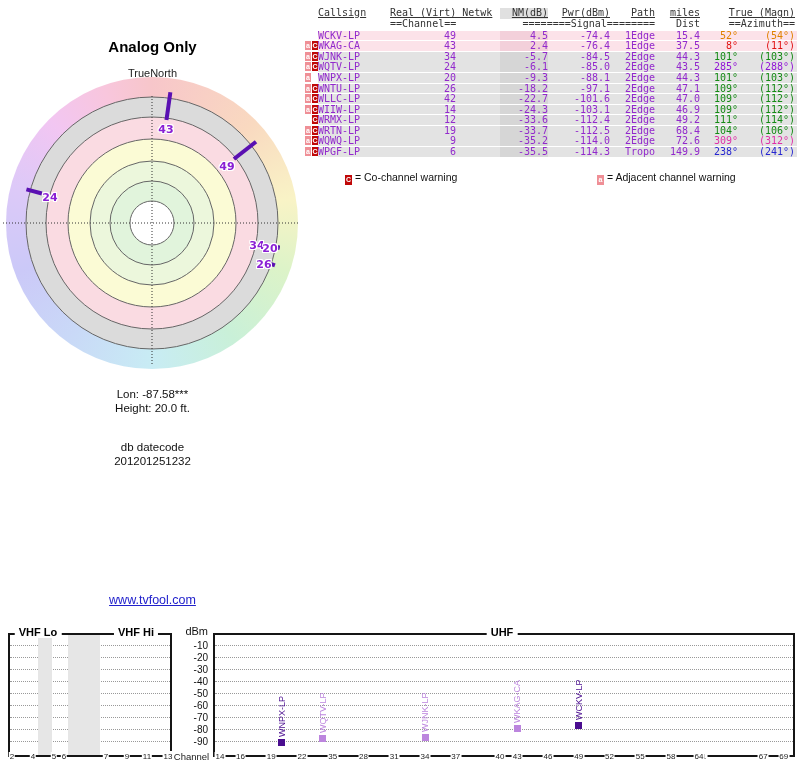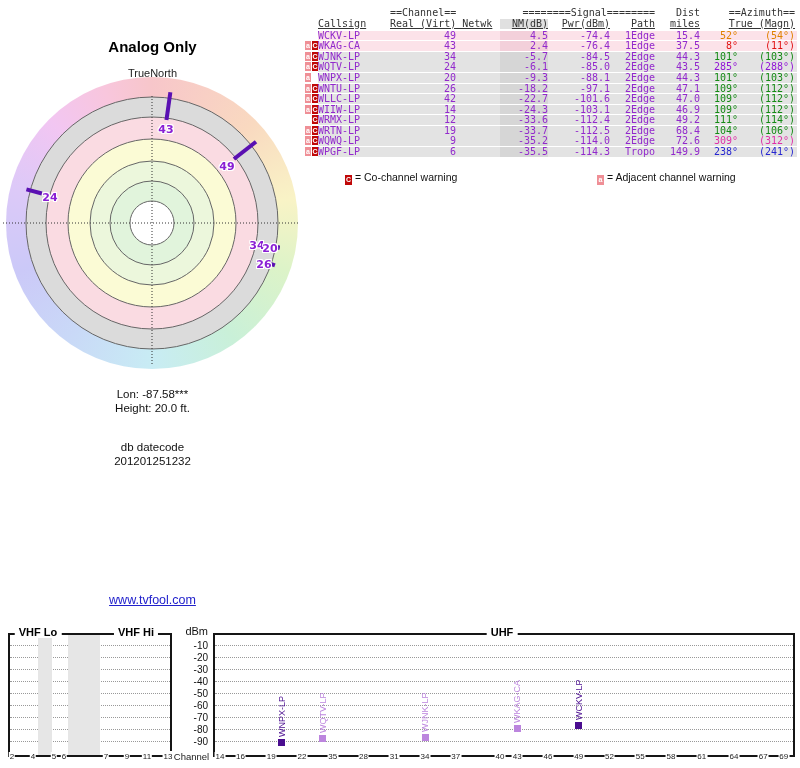--- a/index.html
+++ b/index.html
@@ -134,34 +134,34 @@
     <div class="sc-line">201201251232</div>
   </div>
 </div>
 
 <div id="link-wrap">
   <a href="#">www.tvfool.com</a>
 </div>
 
 <div id="sigtable">
   <div class="hrow">
-    <span class="cell h-call"></span>
-    <span class="cell h-rv">==Channel==</span>
-    <span class="cell h-sig" style="background:none;">========Signal========</span>
-    <span class="cell h-mi">Dist</span>
-    <span class="cell h-tm">==Azimuth==</span>
-  </div>
-  <div class="hrow">
     <span class="cell h-call"><span class="u" style="padding-left:13px;">Callsign</span></span>
     <span class="cell h-rv"><span class="u">Real (Virt) Netwk</span></span>
     <span class="cell h-nm"><span class="u">NM(dB)</span></span>
     <span class="cell h-pwr"><span class="u">Pwr(dBm)</span></span>
     <span class="cell h-path"><span class="u">Path</span></span>
     <span class="cell h-mi"><span class="u">miles</span></span>
     <span class="cell h-tm"><span class="u">True (Magn)</span></span>
+  </div>
+  <div class="hrow">
+    <span class="cell h-call"></span>
+    <span class="cell h-rv">==Channel==</span>
+    <span class="cell h-sig" style="background:none;">========Signal========</span>
+    <span class="cell h-mi">Dist</span>
+    <span class="cell h-tm">==Azimuth==</span>
   </div>
   <div id="table-rows" style="margin-top:1.5px;">
       <div class="trow pink"><span class="c-badge"><span class="b"></span><span class="b"></span></span><span class="cell c-call">WCKV-LP</span><span class="cell c-real">49</span><span class="cell c-gap"></span><span class="cell c-nm">4.5</span><span class="cell c-pwr">-74.4</span><span class="cell c-path">1Edge</span><span class="cell c-mi">15.4</span><span class="cell c-true" style="color: rgb(224, 130, 0);">52°</span><span class="cell c-magn" style="color: rgb(224, 130, 0);">(54°)</span></div>
       <div class="trow pink"><span class="c-badge"><span class="b adj">a</span><span class="b co">C</span></span><span class="cell c-call">WKAG-CA</span><span class="cell c-real">43</span><span class="cell c-gap"></span><span class="cell c-nm">2.4</span><span class="cell c-pwr">-76.4</span><span class="cell c-path">1Edge</span><span class="cell c-mi">37.5</span><span class="cell c-true" style="color: rgb(224, 18, 18);">8°</span><span class="cell c-magn" style="color: rgb(224, 18, 18);">(11°)</span></div>
       <div class="trow gray"><span class="c-badge"><span class="b adj">a</span><span class="b co">C</span></span><span class="cell c-call">WJNK-LP</span><span class="cell c-real">34</span><span class="cell c-gap"></span><span class="cell c-nm">-5.7</span><span class="cell c-pwr">-84.5</span><span class="cell c-path">2Edge</span><span class="cell c-mi">44.3</span><span class="cell c-true" style="color: rgb(20, 138, 20);">101°</span><span class="cell c-magn" style="color: rgb(20, 138, 20);">(103°)</span></div>
       <div class="trow gray"><span class="c-badge"><span class="b adj">a</span><span class="b co">C</span></span><span class="cell c-call">WQTV-LP</span><span class="cell c-real">24</span><span class="cell c-gap"></span><span class="cell c-nm">-6.1</span><span class="cell c-pwr">-85.0</span><span class="cell c-path">2Edge</span><span class="cell c-mi">43.5</span><span class="cell c-true" style="color: rgb(145, 20, 214);">285°</span><span class="cell c-magn" style="color: rgb(145, 20, 214);">(288°)</span></div>
       <div class="trow gray"><span class="c-badge"><span class="b adj">a</span><span class="b"></span></span><span class="cell c-call">WNPX-LP</span><span class="cell c-real">20</span><span class="cell c-gap"></span><span class="cell c-nm">-9.3</span><span class="cell c-pwr">-88.1</span><span class="cell c-path">2Edge</span><span class="cell c-mi">44.3</span><span class="cell c-true" style="color: rgb(20, 138, 20);">101°</span><span class="cell c-magn" style="color: rgb(20, 138, 20);">(103°)</span></div>
       <div class="trow gray"><span class="c-badge"><span class="b adj">a</span><span class="b co">C</span></span><span class="cell c-call">WNTU-LP</span><span class="cell c-real">26</span><span class="cell c-gap"></span><span class="cell c-nm">-18.2</span><span class="cell c-pwr">-97.1</span><span class="cell c-path">2Edge</span><span class="cell c-mi">47.1</span><span class="cell c-true" style="color: rgb(20, 138, 20);">109°</span><span class="cell c-magn" style="color: rgb(20, 138, 20);">(112°)</span></div>
       <div class="trow gray"><span class="c-badge"><span class="b adj">a</span><span class="b co">C</span></span><span class="cell c-call">WLLC-LP</span><span class="cell c-real">42</span><span class="cell c-gap"></span><span class="cell c-nm">-22.7</span><span class="cell c-pwr">-101.6</span><span class="cell c-path">2Edge</span><span class="cell c-mi">47.0</span><span class="cell c-true" style="color: rgb(20, 138, 20);">109°</span><span class="cell c-magn" style="color: rgb(20, 138, 20);">(112°)</span></div>
       <div class="trow gray"><span class="c-badge"><span class="b adj">a</span><span class="b co">C</span></span><span class="cell c-call">WIIW-LP</span><span class="cell c-real">14</span><span class="cell c-gap"></span><span class="cell c-nm">-24.3</span><span class="cell c-pwr">-103.1</span><span class="cell c-path">2Edge</span><span class="cell c-mi">46.9</span><span class="cell c-true" style="color: rgb(20, 138, 20);">109°</span><span class="cell c-magn" style="color: rgb(20, 138, 20);">(112°)</span></div>
@@ -242,21 +242,21 @@
       <div class="ch-label" style="left: 425px;">34</div>
       <div class="ch-label" style="left: 455.75px;">37</div>
       <div class="ch-label" style="left: 500px;">40</div>
       <div class="ch-label" style="left: 517.25px;">43</div>
       <div class="ch-label" style="left: 548px;">46</div>
       <div class="ch-label" style="left: 578.75px;">49</div>
       <div class="ch-label" style="left: 609.5px;">52</div>
       <div class="ch-label" style="left: 640.25px;">55</div>
       <div class="ch-label" style="left: 671px;">58</div>
       <div class="ch-label" style="left: 701.75px;">61</div>
-      <div class="ch-label" style="left: 734px;">64</div>
+      <div class="ch-label" style="left: 699px;">64</div>
       <div class="ch-label" style="left: 763.25px;">67</div>
       <div class="ch-label" style="left: 783.75px;">69</div>
       <div class="sig-bar" style="left: 278px; top: 118.72px; background: rgb(74, 13, 143);"></div>
       <div class="bar-label" style="left: 275.5px; top: 64.72px; color: rgb(74, 13, 143);">WNPX-LP</div>
       <div class="sig-bar" style="left: 319px; top: 115px; background: rgb(188, 133, 222);"></div>
       <div class="bar-label" style="left: 316.5px; top: 61px; color: rgb(188, 133, 222);">WQTV-LP</div>
       <div class="sig-bar" style="left: 421.5px; top: 114.4px; background: rgb(188, 133, 222);"></div>
       <div class="bar-label" style="left: 419px; top: 60.4px; color: rgb(188, 133, 222);">WJNK-LP</div>
       <div class="sig-bar" style="left: 513.75px; top: 104.68px; background: rgb(188, 133, 222);"></div>
       <div class="bar-label" style="left: 511.25px; top: 50.68px; color: rgb(188, 133, 222);">WKAG-CA</div>

